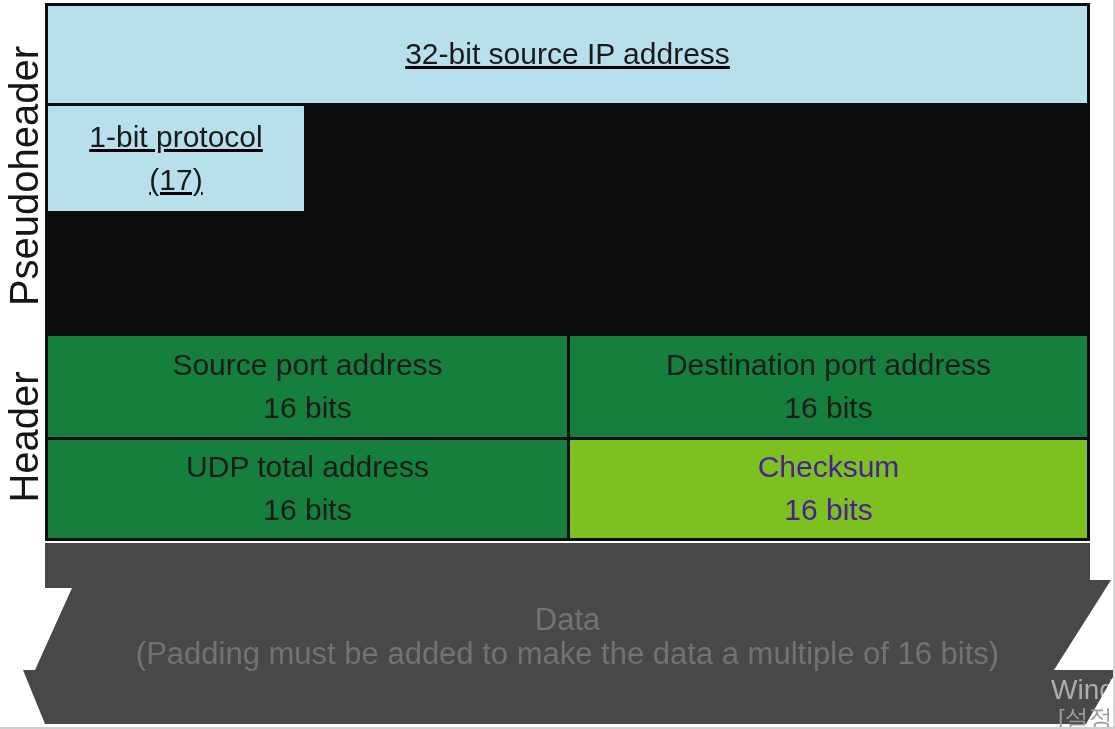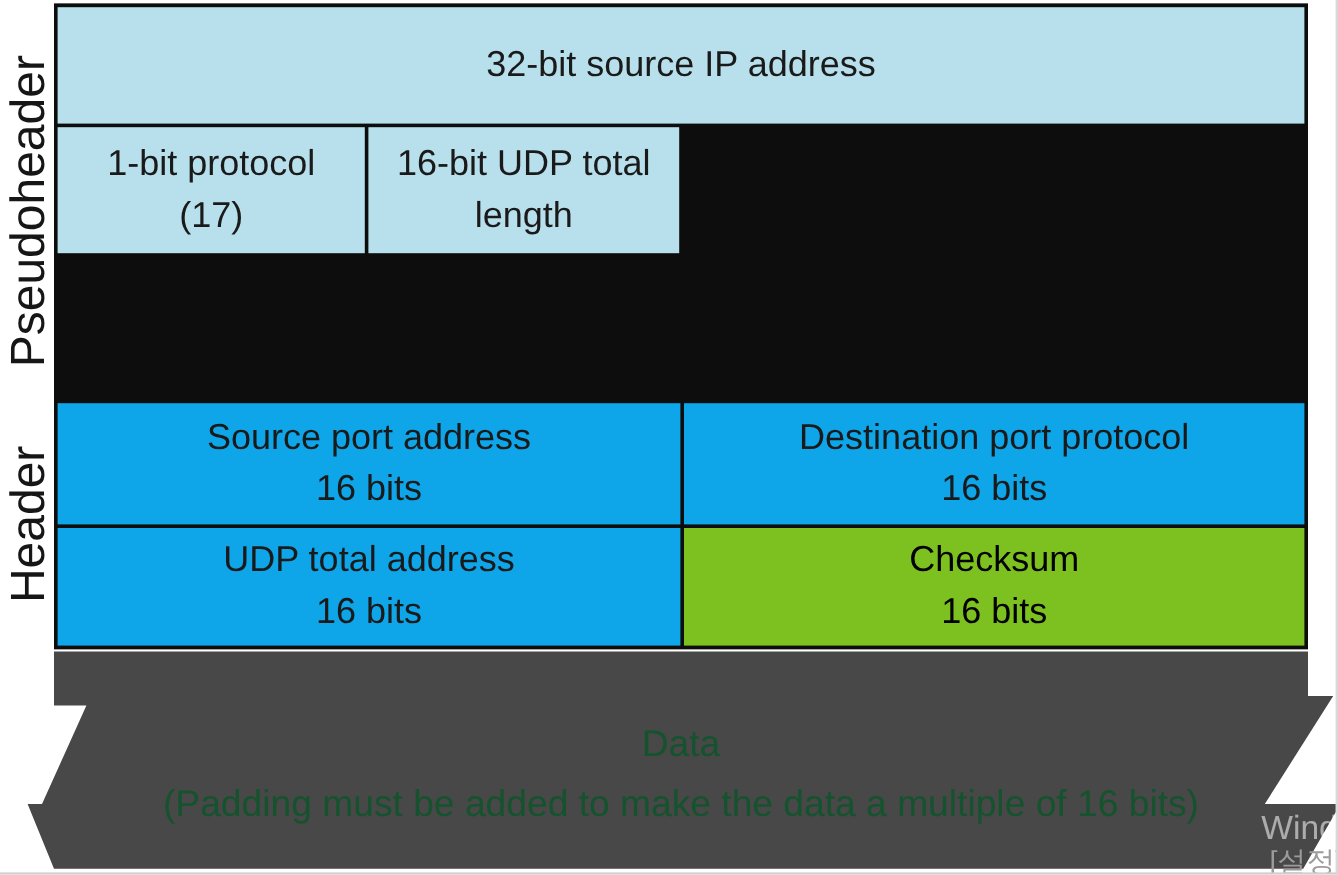--- a/index.html
+++ b/index.html
@@ -25,43 +25,43 @@
 
   .gridbox {
     position:absolute;
     left:45px; width:1045px;
     background:#0d0d0d;
     border:3px solid #0d0d0d;
     box-sizing:border-box;
     display:grid;
     gap:3px;
   }
-  .pseudobox { top:3px;  height:392px; grid-template-rows:97px 105px 1fr; }
+  .pseudobox { top:3px;  height:392px; grid-template-rows:97px 105px 1fr;text-decoration:underline; }
   .headerbox { top:333px; height:208px; grid-template-rows:101px 1fr; grid-template-columns:519px 1fr; }
   .subrow { display:grid; grid-template-columns:256px 259px 1fr; gap:3px; }
   .cell {
     display:flex; flex-direction:column;
     align-items:center; justify-content:center;
     text-align:center;
     font-size:30px; line-height:1.42;
     color:#1a1a1a;
   }
   .cell.blue  { background:#b7e0ec; }
-  .cell.lgreen{ background:#0ea5e9; }
+  .cell.lgreen{ background:#15803d; }
   .cell.dgreen{ background:#7cc120; }
-  .cell.dgreen .ln { color:#000000; }
+  .cell.dgreen .ln { color:#4c1d95; }
 
   .banner-svg { position:absolute; left:0; top:0; }
   .banner-text {
     position:absolute; left:45px; width:1045px;
-    text-align:center; color:#14532d; font-size:31px;
+    text-align:center; color:#737373; font-size:31px;
     white-space:nowrap;
   }
   .data-title { top:602px; }
-  .data-note  { top:652px; }
+  .data-note  { top:636px; }
 
   .wm1 {
     position:absolute; left:1051px; top:674px;
     font-size:28px; color:rgba(255,255,255,0.55);
     white-space:nowrap;
   }
   .wm2 {
     position:absolute; left:1058px; top:702px;
     font-size:24px; color:#9b9b9b;
     white-space:nowrap;
@@ -77,33 +77,30 @@
 
   <div class="gridbox pseudobox">
     <div class="cell blue">
       <span class="ln">32-bit source IP address</span>
     </div>
     <div class="subrow">
       <div class="cell blue">
         <span class="ln">1-bit protocol</span>
         <span class="ln">(17)</span>
       </div>
-      <div class="cell blue">
-        <span class="ln">16-bit UDP total length</span>
-      </div>
     </div>
   </div>
 
   <div class="gridbox headerbox">
     <div class="cell lgreen">
       <span class="ln">Source port address</span>
       <span class="ln">16 bits</span>
     </div>
     <div class="cell lgreen">
-      <span class="ln">Destination port protocol</span>
+      <span class="ln">Destination port address</span>
       <span class="ln">16 bits</span>
     </div>
     <div class="cell lgreen">
       <span class="ln">UDP total address</span>
       <span class="ln">16 bits</span>
     </div>
     <div class="cell dgreen">
       <span class="ln">Checksum</span>
       <span class="ln">16 bits</span>
     </div>

